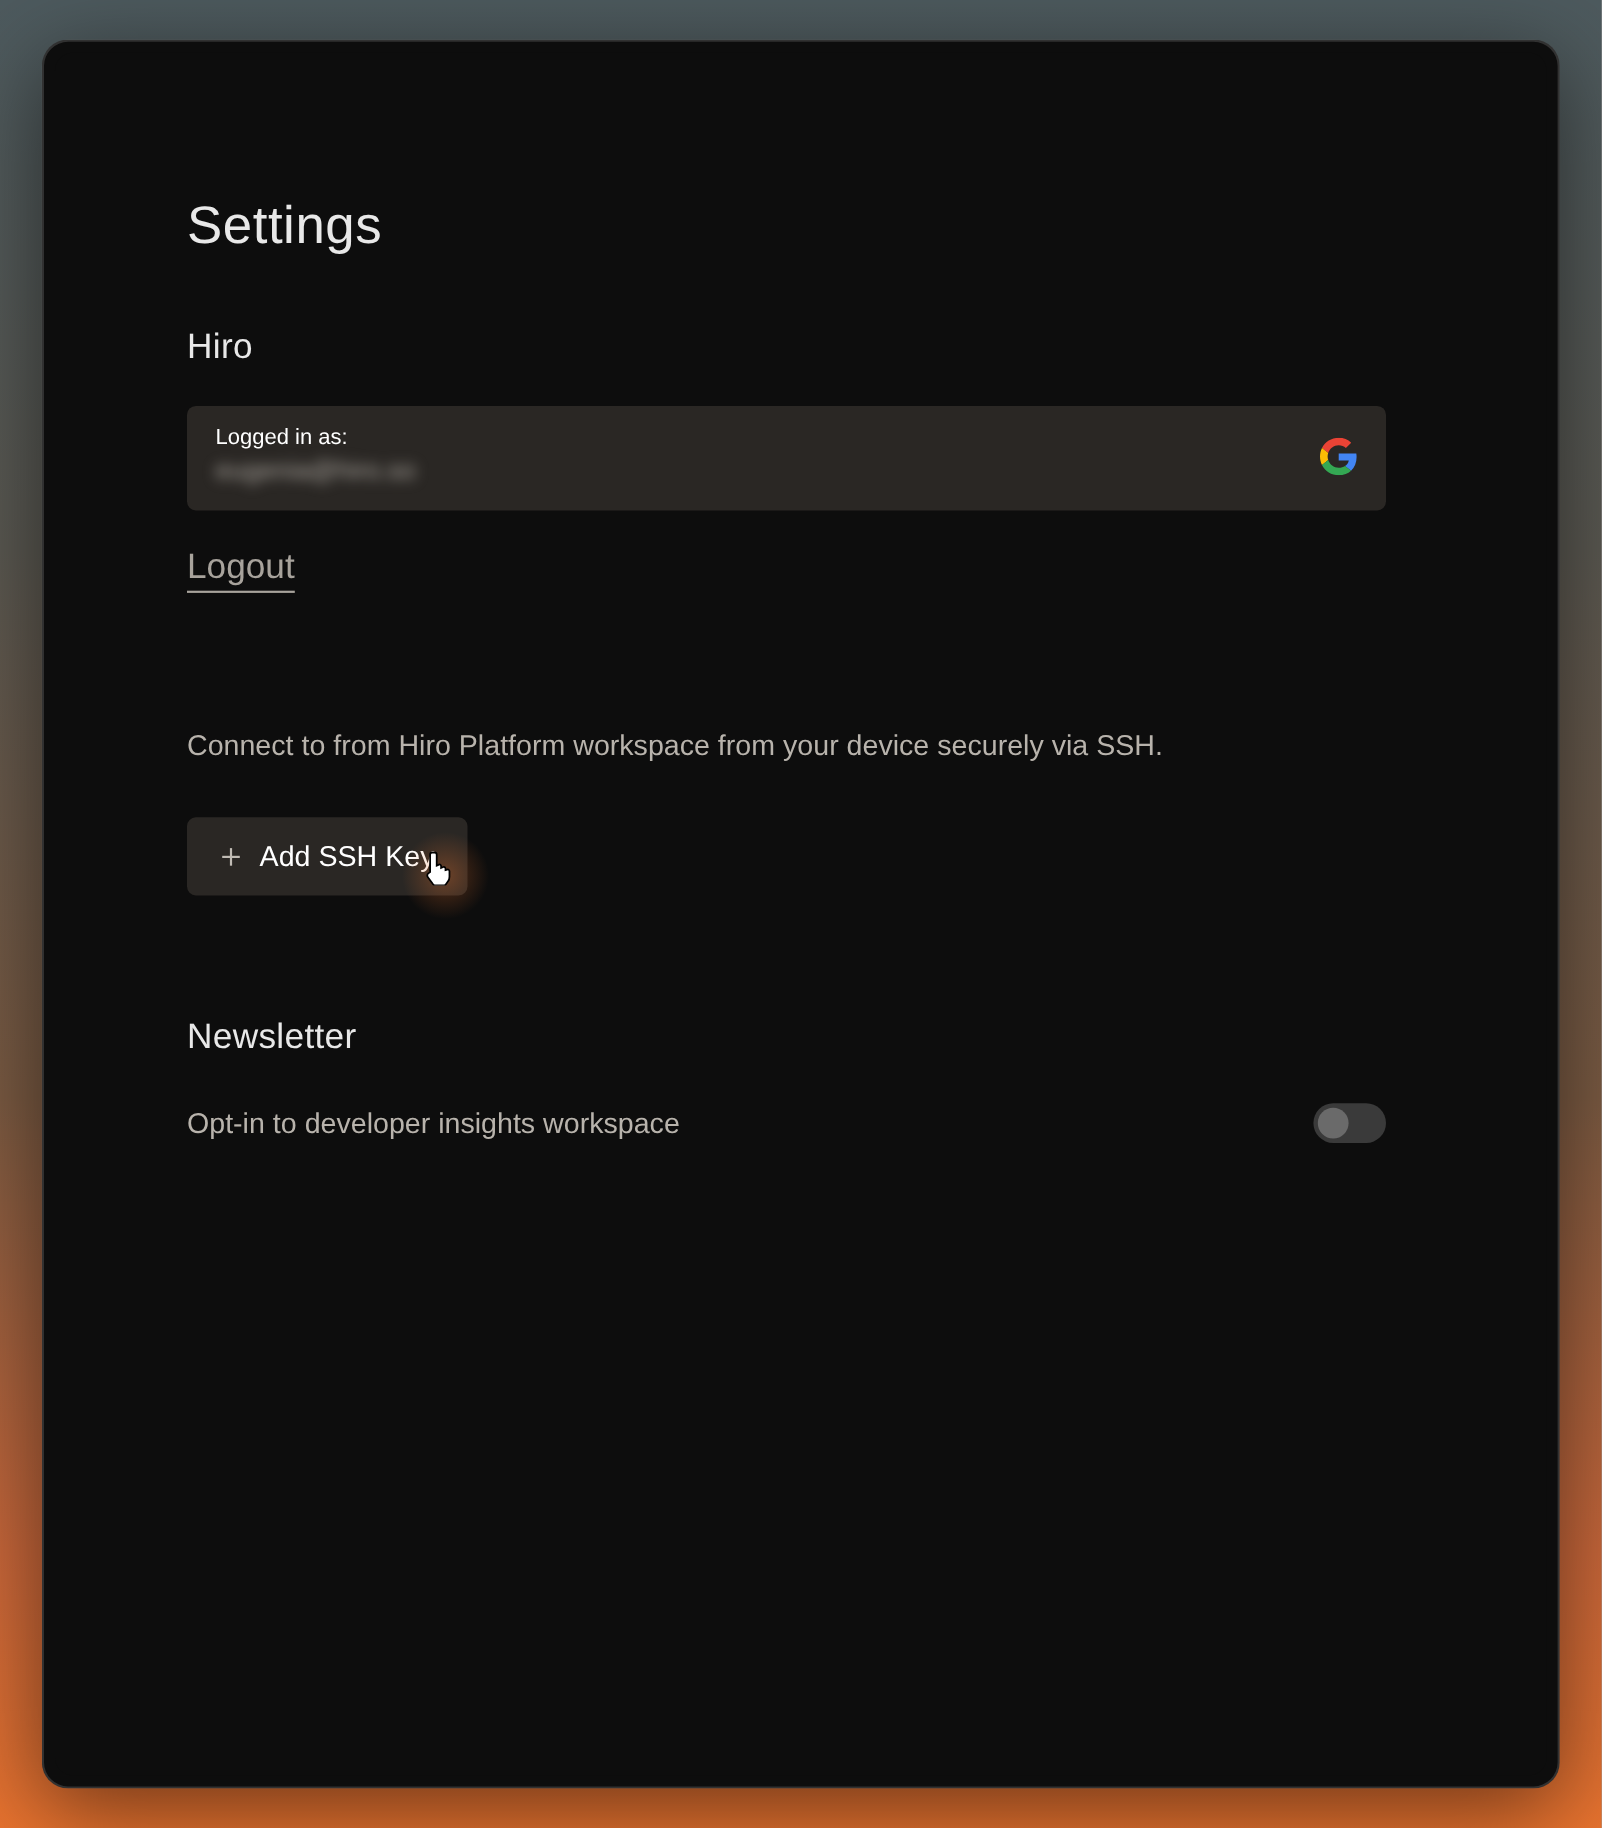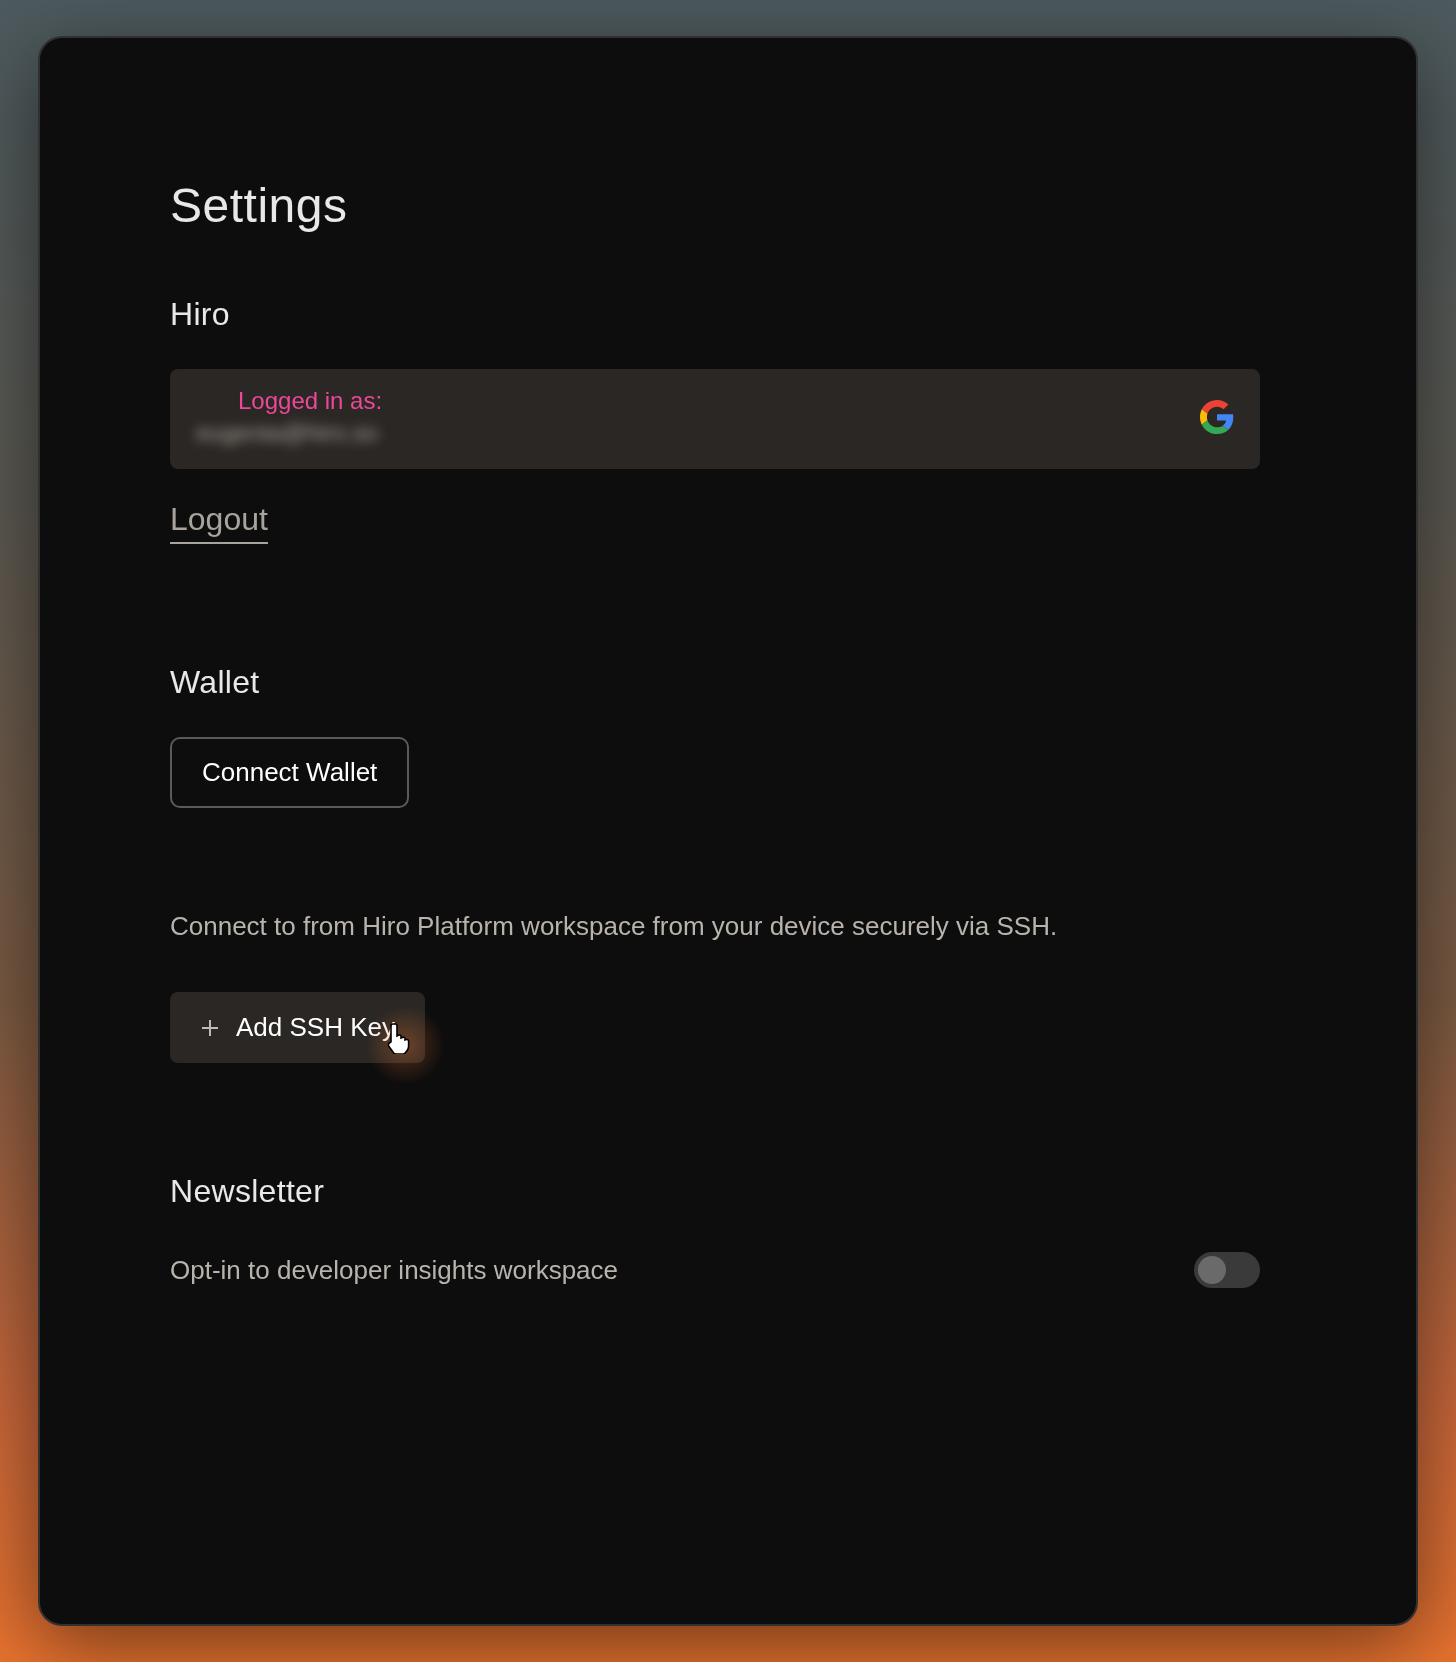--- a/index.html
+++ b/index.html
@@ -47,21 +47,21 @@
     background: #2a2724;
     border-radius: 8px;
     padding: 18px 26px 22px 26px;
     display: flex;
     justify-content: space-between;
     align-items: center;
     margin-bottom: 32px;
     width: 1090px;
   }
   .login-left { display: flex; flex-direction: column; gap: 4px; }
-  .login-label { font-size: 24px; color: #ec4899; margin-left: 42px; }
+  .login-label { font-size: 20px; color: #ffffff; }
   .login-email { font-size: 24px; color: #a8a39c; filter: blur(6px); user-select: none; }
   .google-icon { width: 34px; height: 34px; }
   .logout-link {
     font-size: 32px;
     color: #a8a39c;
     border-bottom: 2px solid #a8a39c;
     padding-bottom: 4px;
     display: inline-block;
     cursor: pointer;
   }
@@ -171,24 +171,20 @@
             <path fill="#EA4335" d="M24 9.5c3.54 0 6.71 1.22 9.21 3.6l6.85-6.85C35.9 2.38 30.47 0 24 0 14.62 0 6.51 5.38 2.56 13.22l7.98 6.19C12.43 13.72 17.74 9.5 24 9.5z"></path>
             <path fill="#4285F4" d="M46.98 24.55c0-1.57-.15-3.09-.38-4.55H24v9.02h12.94c-.58 2.96-2.26 5.48-4.78 7.18l7.73 6c4.51-4.18 7.09-10.36 7.09-17.65z"></path>
             <path fill="#FBBC05" d="M10.53 28.59c-.48-1.45-.76-2.99-.76-4.59s.27-3.14.76-4.59l-7.98-6.19C.92 16.46 0 20.12 0 24c0 3.88.92 7.54 2.56 10.78l7.97-6.19z"></path>
             <path fill="#34A853" d="M24 48c6.48 0 11.93-2.13 15.89-5.81l-7.73-6c-2.15 1.45-4.92 2.3-8.16 2.3-6.26 0-11.57-4.22-13.47-9.91l-7.98 6.19C6.51 42.62 14.62 48 24 48z"></path>
           </svg>
         </span>
       </div>
       <a class="logout-link">Logout</a>
     </div>
 
-    <div class="section wallet-section">
-      <h2 class="section-heading">Wallet</h2>
-      <button class="btn-outline">Connect Wallet</button>
-    </div>
 
     <div class="section ssh-section">
       <p class="section-desc">Connect to from Hiro Platform workspace from your device securely via SSH.</p>
       <button class="btn-solid">
         <span class="plus-icon">
           <svg viewBox="0 0 20 20" width="20" height="20">
               <line x1="10" y1="2" x2="10" y2="18"></line>
               <line x1="2" y1="10" x2="18" y2="10"></line>
             </svg>
         </span>

